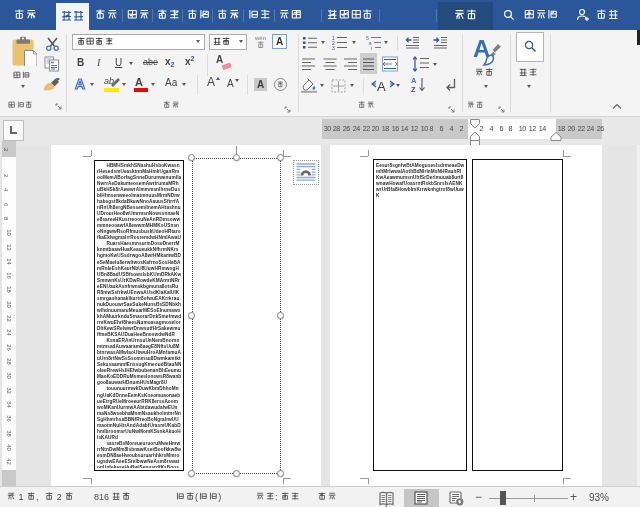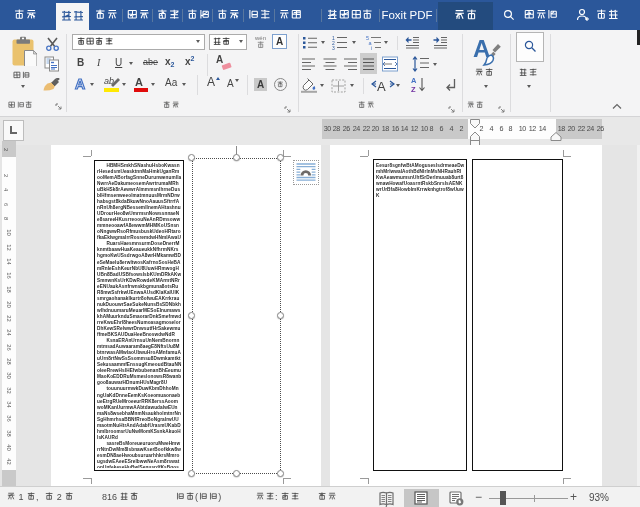--- a/index.html
+++ b/index.html
@@ -108,21 +108,20 @@
         </svg></div>
     <div class="tab" style="left:325px;width:50px;"><svg class="fh" viewBox="0 0 10 10">
           <path d="M1.0 1.9L9.0 2.3 M1.0 6.2L9.0 5.9 M3.1 0.8L2.8 9.0 M7.1 0.8L7.3 9.0 M1.0 9.0L9.0 9.0 M2.4 6.5L7.0 4.3" stroke="currentColor" stroke-width="1.0" fill="none"></path>
         </svg><svg class="fh" viewBox="0 0 10 10">
           <path d="M1.2 1.5L8.8 1.5 M1.2 1.5L1.2 8.5 M8.8 1.5L8.8 8.5 M1.2 8.5L8.8 8.5 M1.2 4.8L8.8 5.4 M5.2 1.5L4.7 8.5 M3.0 6.2L8.5 3.2" stroke="currentColor" stroke-width="1.0" fill="none"></path>
         </svg><svg class="fh" viewBox="0 0 10 10">
           <path d="M1.2 1.5L8.8 1.5 M1.2 1.5L1.2 8.5 M8.8 1.5L8.8 8.5 M1.2 8.5L8.8 8.5 M1.2 4.7L8.8 5.2 M4.7 1.5L4.8 8.5 M4.0 5.8L7.1 5.0" stroke="currentColor" stroke-width="1.0" fill="none"></path>
         </svg><svg class="fh" viewBox="0 0 10 10">
           <path d="M1.0 1.8L9.0 1.8 M4.7 0.5L4.9 9.0 M2.2 4.2L7.8 4.2 M2.2 4.2L2.2 8.8 M7.8 4.2L7.8 8.8 M2.2 8.8L7.8 8.8" stroke="currentColor" stroke-width="1.0" fill="none"></path>
         </svg></div>
-    <div class="tab" style="left:380px;width:54px;font-size:11.5px;">Foxit PDF</div>
     <div id="tab-fmt"><svg class="fh" viewBox="0 0 10 10">
           <path d="M1.5 1.5L8.5 1.5 M1.0 3.8L9.0 3.8 M4.0 3.8L2.4 8.8 M6.0 3.8L8.2 8.8 M4.7 5.8L4.6 9.0 M2.1 6.9L6.1 3.9" stroke="currentColor" stroke-width="1.0" fill="none"></path>
         </svg><svg class="fh" viewBox="0 0 10 10">
           <path d="M1.0 1.8L9.0 1.8 M5.3 0.5L4.8 9.0 M2.2 4.2L7.8 4.2 M2.2 4.2L2.2 8.8 M7.8 4.2L7.8 8.8 M2.2 8.8L7.8 8.8" stroke="currentColor" stroke-width="1.0" fill="none"></path>
         </svg></div>
     <svg class="abs" style="left:503px;top:9px;" width="12" height="12" viewBox="0 0 12 12">
         <circle cx="5" cy="5" r="3.4" fill="none" stroke="#fff" stroke-width="1.2"></circle>
         <line x1="7.6" y1="7.6" x2="10.6" y2="10.6" stroke="#fff" stroke-width="1.2"></line>
       </svg>
     <div class="tab" style="left:521px;width:40px;"><svg class="fh" viewBox="0 0 10 10">
@@ -535,21 +534,21 @@
   <div id="status">
     <div class="st" style="left:6px;"><svg class="fh" viewBox="0 0 10 10">
           <path d="M1.5 1.5L8.5 1.5 M1.0 3.8L9.0 3.8 M4.0 3.8L1.7 8.8 M6.0 3.8L8.2 8.8 M4.8 5.8L4.9 9.0 M1.8 4.9L6.9 2.7" stroke="currentColor" stroke-width="1.0" fill="none"></path>
         </svg> 1 <svg class="fh" viewBox="0 0 10 10">
           <path d="M1.0 1.8L9.0 1.8 M5.3 0.5L4.7 9.0 M2.2 4.2L7.8 4.2 M2.2 4.2L2.2 8.8 M7.8 4.2L7.8 8.8 M2.2 8.8L7.8 8.8 M2.0 2.9L6.2 5.2" stroke="currentColor" stroke-width="1.0" fill="none"></path>
         </svg><span class="fhp">,</span><svg class="fh" viewBox="0 0 10 10">
           <path d="M1.0 1.8L9.0 1.8 M5.2 0.5L5.2 9.0 M2.2 4.2L7.8 4.2 M2.2 4.2L2.2 8.8 M7.8 4.2L7.8 8.8 M2.2 8.8L7.8 8.8" stroke="currentColor" stroke-width="1.0" fill="none"></path>
         </svg> 2 <svg class="fh" viewBox="0 0 10 10">
           <path d="M1.0 1.8L9.0 1.8 M5.3 0.5L4.7 9.0 M2.2 4.2L7.8 4.2 M2.2 4.2L2.2 8.8 M7.8 4.2L7.8 8.8 M2.2 8.8L7.8 8.8 M2.0 2.9L6.2 5.2" stroke="currentColor" stroke-width="1.0" fill="none"></path>
         </svg></div>
-    <div class="st" style="left:102px;">816 <svg class="fh" viewBox="0 0 10 10">
+    <div class="st" style="left:94px;">816 <svg class="fh" viewBox="0 0 10 10">
           <path d="M1.0 2.0L9.0 2.2 M1.0 6.2L9.0 6.2 M3.0 0.8L2.8 9.0 M7.0 0.8L6.9 9.0 M1.0 9.0L9.0 9.0" stroke="currentColor" stroke-width="1.0" fill="none"></path>
         </svg><svg class="fh" viewBox="0 0 10 10">
           <path d="M1.0 1.8L9.0 1.8 M5.1 0.5L5.1 9.0 M2.2 4.2L7.8 4.2 M2.2 4.2L2.2 8.8 M7.8 4.2L7.8 8.8 M2.2 8.8L7.8 8.8 M3.3 2.5L6.9 4.3" stroke="currentColor" stroke-width="1.0" fill="none"></path>
         </svg></div>
     <div class="st" style="left:175px;"><svg class="fh" viewBox="0 0 10 10">
           <path d="M1.8 1.0L1.8 9.0 M3.8 2.2L8.8 2.2 M3.8 2.2L3.8 7.8 M8.8 2.2L8.8 7.8 M3.8 7.8L8.8 7.8 M3.8 5.4L8.8 5.3" stroke="currentColor" stroke-width="1.0" fill="none"></path>
         </svg><svg class="fh" viewBox="0 0 10 10">
           <path d="M1.0 1.8L9.0 1.8 M5.0 0.5L5.1 9.0 M2.2 4.2L7.8 4.2 M2.2 4.2L2.2 8.8 M7.8 4.2L7.8 8.8 M2.2 8.8L7.8 8.8" stroke="currentColor" stroke-width="1.0" fill="none"></path>
         </svg>(<svg class="fh" viewBox="0 0 10 10">
           <path d="M1.8 1.0L1.8 9.0 M3.8 2.2L8.8 2.2 M3.8 2.2L3.8 7.8 M8.8 2.2L8.8 7.8 M3.8 7.8L8.8 7.8 M3.8 5.4L8.8 5.3" stroke="currentColor" stroke-width="1.0" fill="none"></path>

